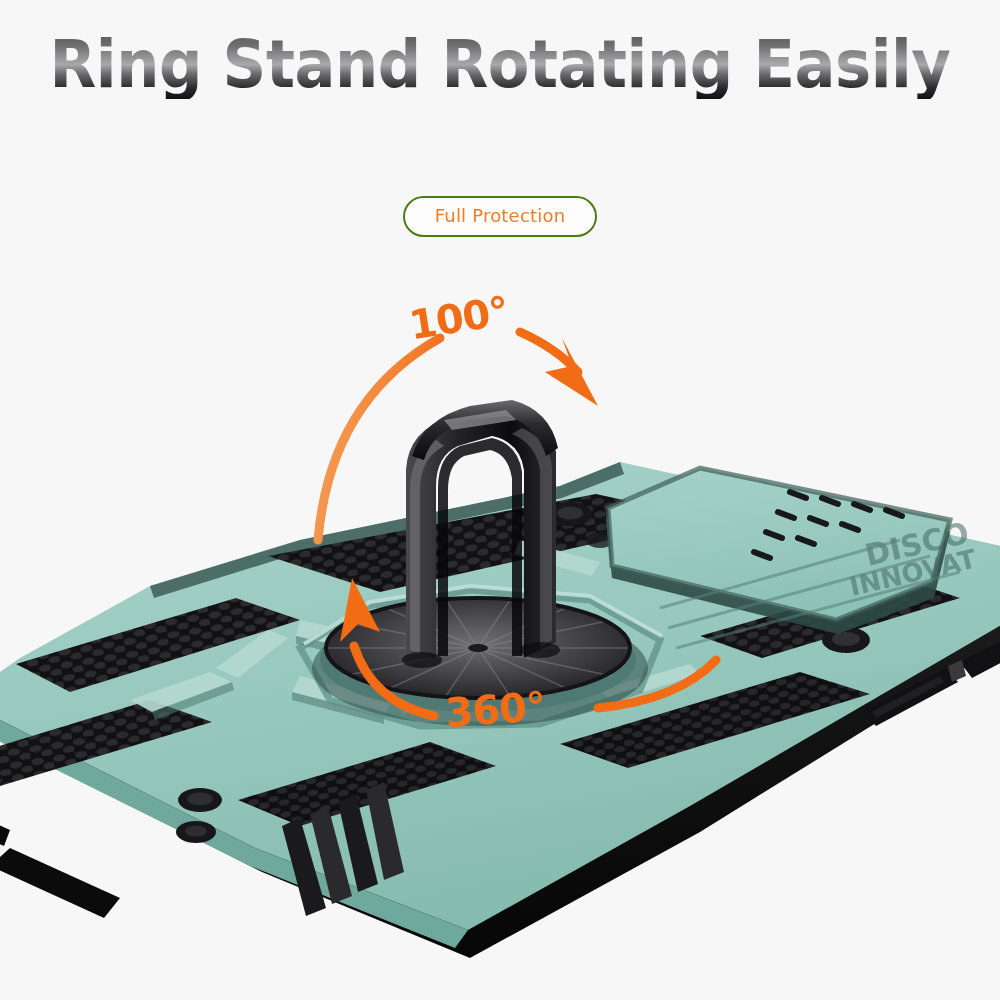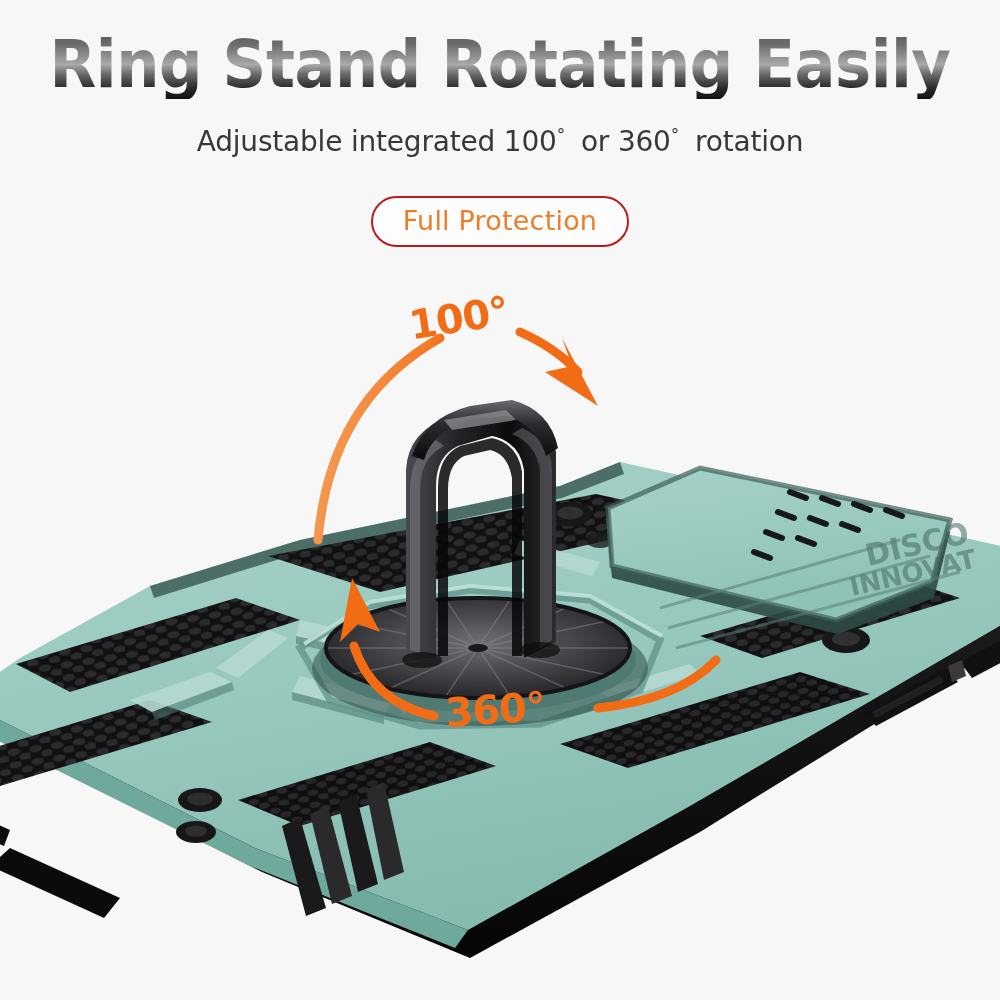--- a/index.html
+++ b/index.html
@@ -40,24 +40,24 @@
   }
   .subtitle .deg{font-size:17px;vertical-align:super;line-height:0;}
   .sp{display:inline-block;width:16px;}
 
   .badge-wrap{
     position:absolute;top:196px;left:0;width:1000px;text-align:center;
   }
   .badge{
     display:inline-block;
     padding:7px 30px 9px;
-    border:2px solid #b91c1c;
+    border:2px solid #4d7c0f;
     border-radius:26px;
     color:#ef7d28;
-    font-size:27px;
+    font-size:18px;
     font-family:"DejaVu Sans", sans-serif;
     letter-spacing:0.2px;
     background:#fdfdfd;
   }
 
   
   .ann{
     position:absolute;
     color:#f26c16;
     font-weight:700;
@@ -82,23 +82,20 @@
   svg.layer{position:absolute;left:0;top:0;width:1000px;height:1000px;}
   .arcs{pointer-events:none;}
 </style>
 </head>
 <body>
 
 <div id="stage">
 
   <div class="title">Ring Stand Rotating Easily</div>
 
-  <div class="subtitle">
-    <span>Adjustable integrated 100</span><span class="deg">°</span><span class="sp"></span><span>or 360</span><span class="deg">°</span><span class="sp"></span><span>rotation</span>
-  </div>
 
   <div class="badge-wrap">
     <span class="badge">Full Protection</span>
   </div>
 
   <svg class="layer" viewBox="0 0 1000 1000">
     <defs>
       <linearGradient id="gTop" x1="0" y1="0" x2="0.4" y2="1">
         <stop offset="0" stop-color="#a8d3ca"></stop>
         <stop offset="0.55" stop-color="#97c8bd"></stop>

